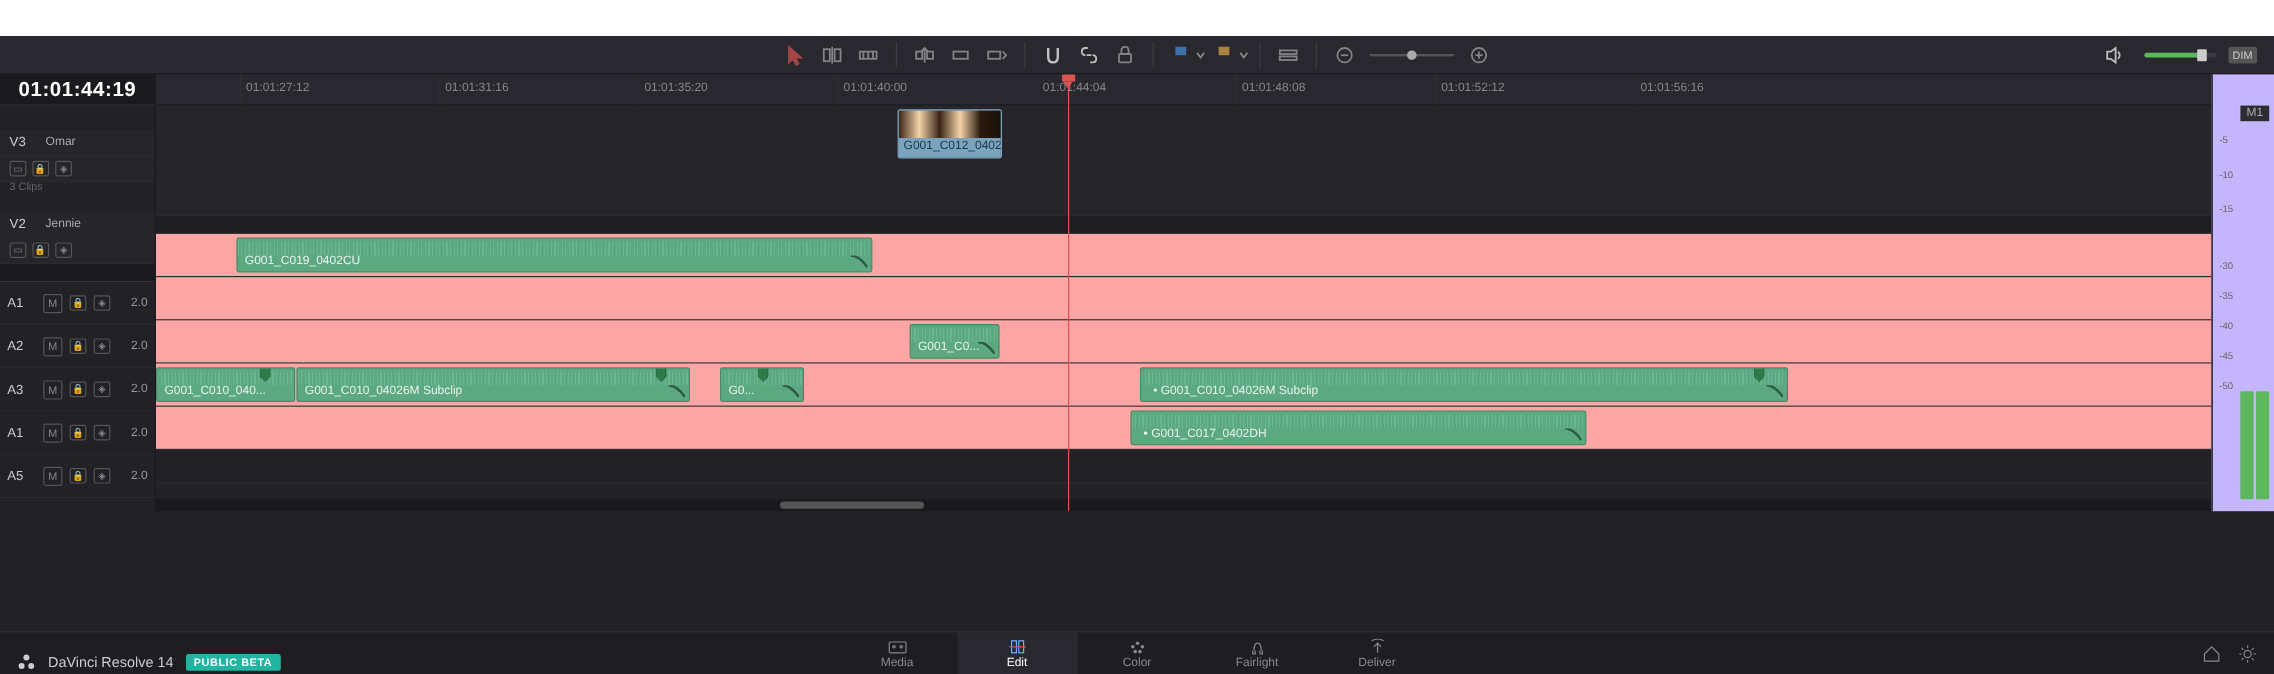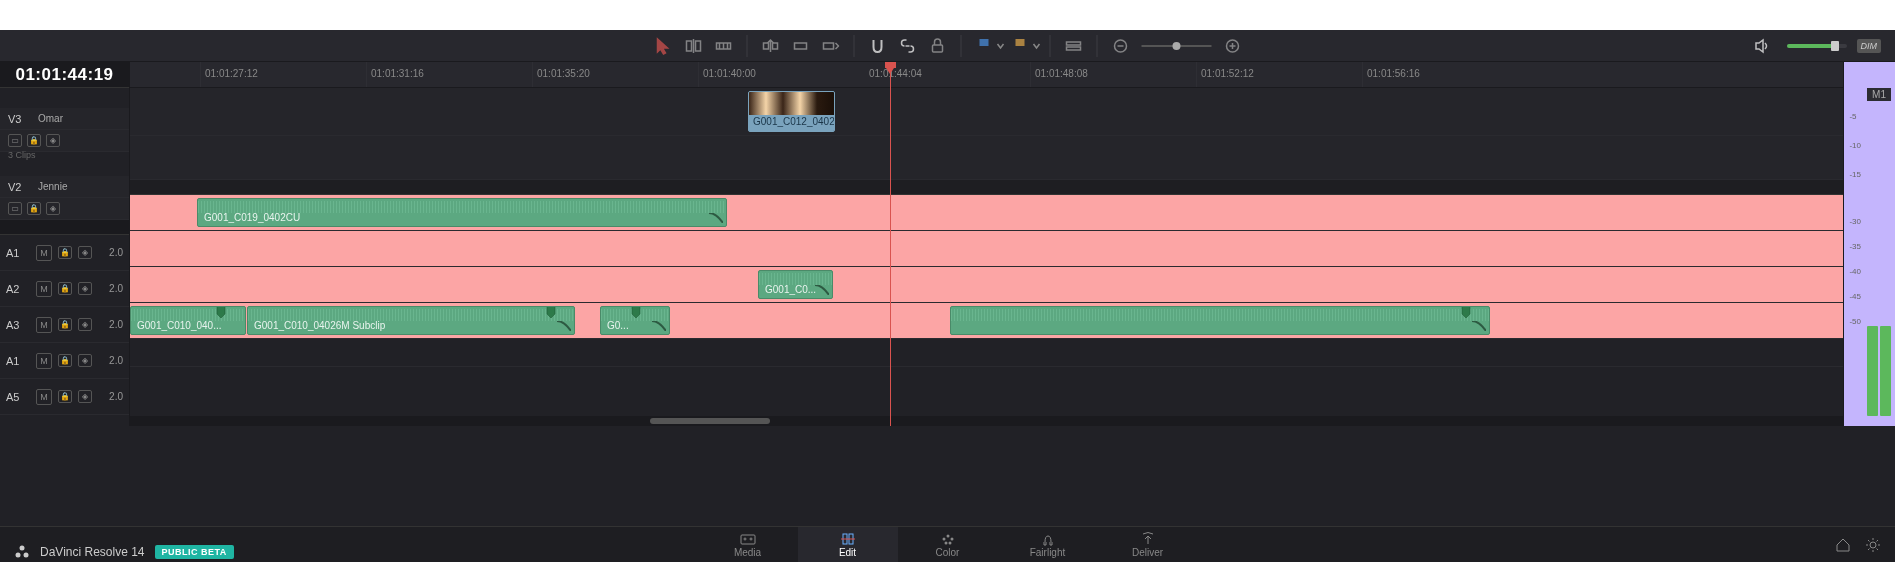--- a/index.html
+++ b/index.html
@@ -13,21 +13,21 @@
 .tb-btn { width: 30px; height: 24px; display: flex; align-items: center; justify-content: center; cursor: pointer; opacity: 0.7; }
 .tb-sep { width: 1px; height: 22px; background: #3c3c42; margin: 0 8px; }
 .tb-svg { width: 18px; height: 18px; fill: none; stroke: #aaa; stroke-width: 1.5; }
 .tb-svg.active { stroke: #d9534f; fill: #d9534f; }
 .chev { width: 10px; height: 10px; margin-left: -4px; }
 .flag-blue { fill: #4a90e2; stroke: none; }
 .flag-yellow { fill: #e2a94a; stroke: none; }
 .vol-slider { width: 60px; height: 4px; background: #3a3a40; position: relative; border-radius: 2px; }
 .vol-slider::before { content: ''; position: absolute; left: 0; top: 0; height: 100%; width: 85%; background: #5cb85c; border-radius: 2px; }
 .vol-handle { position: absolute; right: 8px; top: -3px; width: 8px; height: 10px; background: #ccc; border-radius: 1px; }
-.dim-btn { font-size: 9px; background: #555; color: #ccc; padding: 2px 4px; border-radius: 2px; font-style: italic; }
+.dim-btn { font-size: 9px; background: #555; color: #ccc; padding: 2px 4px; border-radius: 2px; }
 .zoom-slider { width: 70px; height: 2px; background: #555; position: relative; margin: 0 6px; }
 .zoom-dot { position: absolute; left: 45%; top: -3px; width: 8px; height: 8px; background: #aaa; border-radius: 50%; }
 
 .main { display: flex; height: 364px; position: relative; }
 .left-col { width: 130px; background: #212126; border-right: 1px solid #1a1a1e; flex-shrink: 0; }
 .timecode { height: 26px; background: #1a1a1e; color: #fff; font-size: 17px; font-weight: 600; letter-spacing: 0.5px; display: flex; align-items: center; justify-content: center; border-bottom: 1px solid #333; }
 .track-head { height: 0; display: flex; align-items: center; padding: 0 8px; font-size: 10px; color: #aaa; border-bottom: 1px solid #2a2a2f; gap: 6px; position: relative; margin-top: 20px; }
 .track-head.v { background: #25252a; }
 .track-name-row { height: 22px; }
 .track-icon-row { height: 22px; display: flex; align-items: center; gap: 5px; padding: 0 8px; border-bottom: 1px solid #2a2a2f; }
@@ -346,26 +346,36 @@
           <div class="clip-label">G0...</div>
           <svg class="fade" viewBox="0 0 14 10">
               <path d="M0 0 Q7 0 14 10" stroke="#2d5a42" fill="none" stroke-width="2"></path>
             </svg>
         </div>
         <div class="clip audio" style="left:820px;width:540px">
           <div class="wave"></div>
           <svg class="mk" style="right:18px" viewBox="0 0 10 14">
               <path class="marker-flag" d="M1 1 L9 1 L9 9 L5 13 L1 9 Z"></path>
             </svg>
-          <svg class="fade" viewBox="0 0 14 10">
-              <path d="M0 0 Q7 0 14 10" stroke="#2d5a42" fill="none" stroke-width="2"></path>
-            </svg>
-        </div>
-      </div>
-
+          <div class="clip-label" style="left:6px">• <span>G001_C010_04026M Subclip</span></div>
+          <svg class="fade" viewBox="0 0 14 10">
+              <path d="M0 0 Q7 0 14 10" stroke="#2d5a42" fill="none" stroke-width="2"></path>
+            </svg>
+        </div>
+      </div>
+
+      <div class="tl-row a">
+        <div class="clip audio" style="left:812px;width:380px">
+          <div class="wave"></div>
+          <div class="clip-label" style="left:6px">• <span>G001_C017_0402DH</span></div>
+          <svg class="fade" viewBox="0 0 14 10">
+              <path d="M0 0 Q7 0 14 10" stroke="#2d5a42" fill="none" stroke-width="2"></path>
+            </svg>
+        </div>
+      </div>
       <div class="tl-row spacer2"></div>
     </div>
 
     <div class="playhead" style="left:760px">
       <div class="playhead-head"></div>
       <div class="playhead-arrow"></div>
     </div>
 
     <div class="scrollbar-h" style="left:0;right:0">
       <div class="scrollbar-thumb"></div>

